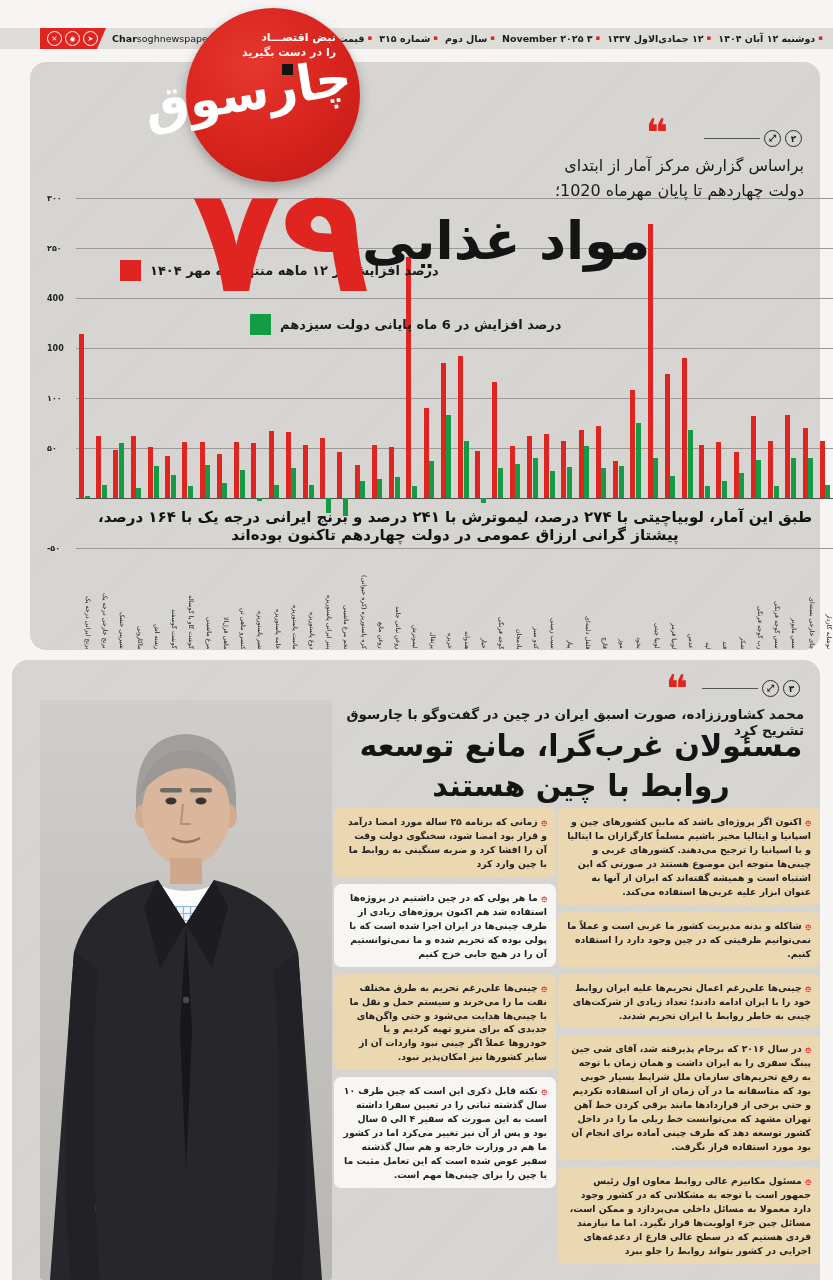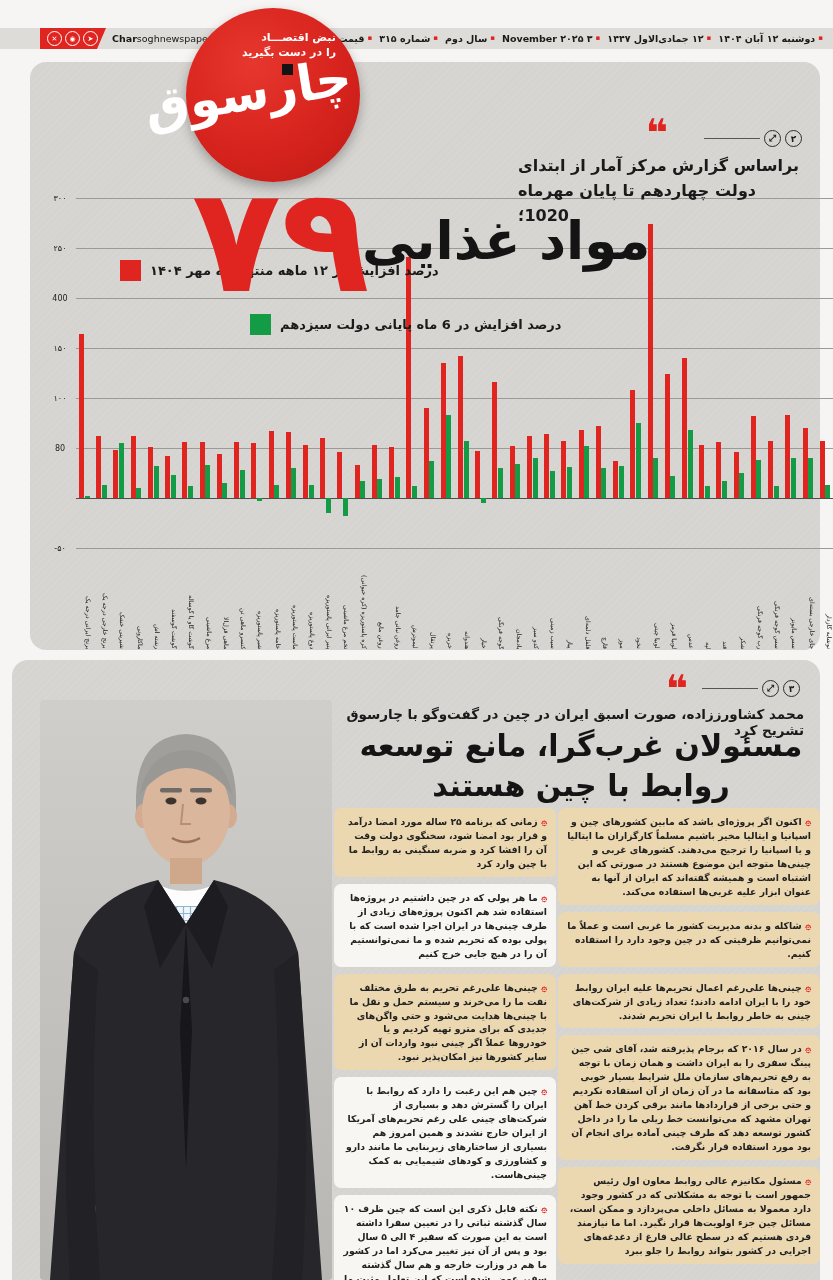--- a/index.html
+++ b/index.html
@@ -32,30 +32,30 @@
         background-image:repeating-linear-gradient(135deg,rgba(255,255,255,.05) 0 2px,rgba(0,0,0,0) 2px 5px)}
   #card1{left:30px;top:62px;width:790px;height:588px}
   #card2{left:12px;top:660px;width:808px;height:620px;overflow:hidden;border-bottom-left-radius:0;border-bottom-right-radius:0}
   
   .marker{position:absolute;display:flex;align-items:center;gap:4px;z-index:7}
   .mcirc{width:17px;height:17px;border:1.5px solid #2d2d2d;border-radius:50%;display:flex;
          align-items:center;justify-content:center;font-size:9px;font-weight:bold;color:#1d1d1d;box-sizing:border-box;cursor:pointer}
   .mline{width:56px;border-top:1px solid #555;height:0}
   .bigquote{position:absolute;color:#e02420;font-size:38px;font-weight:900;line-height:1;z-index:7}
   
-  .kicker1{position:absolute;right:16px;top:92px;width:286px;text-align:left;font-size:16px;
-           font-weight:700;line-height:1.55;direction:rtl;z-index:6}
+  .kicker1{position:absolute;right:16px;top:92px;width:286px;text-align:right;font-size:16px;
+           font-weight:400;line-height:1.55;direction:rtl;z-index:6}
   .headline1{position:absolute;left:12px;top:122px;width:766px;display:flex;justify-content:center;
              align-items:center;direction:rtl;z-index:5;font-weight:900;color:#141414;pointer-events:none}
   .headline1 .t{font-size:53px;letter-spacing:-2px;white-space:nowrap}
   .headline1 .n{font-size:146px;line-height:.78;color:#e02420;margin:0 -8px;font-weight:900}
   #plot{position:absolute;left:46px;top:136px;width:758px;height:350px;z-index:1}
   .gl{position:absolute;left:0;width:100%;height:0;border-top:1px solid #9b9a97}
   .gl.base{border-top:1.7px solid #4e4e4c}
-  .ylab{position:absolute;left:-29px;width:26px;font-size:8px;font-weight:normal;color:#222;text-align:center}
+  .ylab{position:absolute;left:-29px;width:26px;font-size:8px;font-weight:bold;color:#222;text-align:left}
   .bar{position:absolute;width:5px}
   .bred{background:#e02420}.bgrn{background:#149b45}
   .xlab{position:absolute;top:359px;width:13px;height:92px;writing-mode:vertical-rl;direction:rtl;
         font-size:6.3px;line-height:1;color:#222;overflow:hidden}
   .leg{position:absolute;display:flex;align-items:center;gap:9px;z-index:6;font-size:13px;font-weight:800}
   .lsw{width:21px;height:21px;flex:0 0 auto}
   #leg1{left:44px;top:62px}#leg2{left:174px;top:116px}
   .leg .lt{direction:rtl;white-space:nowrap}
   .subtitle{position:absolute;left:0;top:310px;width:100%;text-align:center;font-size:15px;
             font-weight:800;direction:rtl;z-index:6;color:#111}
@@ -120,32 +120,33 @@
 
   <div id="plot">
     <div class="leg" id="leg1">
       <span class="lsw" style="background:#e02420"></span>
       <span class="lt">درصد افزایش در ۱۲ ماهه منتهی به مهر ۱۴۰۴</span>
     </div>
     <div class="leg" id="leg2">
       <span class="lsw" style="background:#149b45"></span>
       <span class="lt">درصد افزایش در 6 ماه پایانی دولت سیزدهم</span>
     </div>
+    <div class="subtitle">طبق این آمار، لوبیاچیتی با ۲۷۴ درصد، لیموترش با ۲۴۱ درصد و برنج ایرانی درجه یک با ۱۶۴ درصد، پیشتاز گرانی ارزاق عمومی در دولت چهاردهم تاکنون بوده‌اند</div>
   <div class="gl" style="top: 0px;"></div>
       <div class="ylab" style="top: -4px;">۳۰۰</div>
       <div class="gl" style="top: 50px;"></div>
       <div class="ylab" style="top: 46px;">۲۵۰</div>
       <div class="gl" style="top: 100px;"></div>
       <div class="ylab" style="top: 96px;">400</div>
       <div class="gl" style="top: 150px;"></div>
-      <div class="ylab" style="top: 146px;">۱۵۰</div>
+      <div class="ylab" style="top: 146px;">100</div>
       <div class="gl" style="top: 200px;"></div>
       <div class="ylab" style="top: 196px;">۱۰۰</div>
       <div class="gl" style="top: 250px;"></div>
-      <div class="ylab" style="top: 246px;">80</div>
+      <div class="ylab" style="top: 246px;">۵۰</div>
       <div class="gl base" style="top: 300px;"></div>
       <div class="gl" style="top: 350px;"></div>
       <div class="ylab" style="top: 346px;">-۵۰</div>
       <div class="bar bred" title="برنج ایرانی درجه یک : 164" style="left: 3px; height: 164px; top: 136px;"></div>
       <div class="bar bgrn" title="برنج ایرانی درجه یک : 2" style="left: 8.6px; height: 2px; top: 298px;"></div>
       <div class="xlab" style="left: 2px;">برنج ایرانی درجه یک</div>
       <div class="bar bred" title="برنج خارجی درجه یک : 62" style="left: 20.2273px; height: 62px; top: 238px;"></div>
       <div class="bar bgrn" title="برنج خارجی درجه یک : 13" style="left: 25.8273px; height: 13px; top: 287px;"></div>
       <div class="xlab" style="left: 19.2273px;">برنج خارجی درجه یک</div>
       <div class="bar bred" title="شیرینی خشک : 48" style="left: 37.4545px; height: 48px; top: 252px;"></div>
@@ -333,16 +334,15 @@
       <div class="qbox"><span class="qmark">۞ </span>اکنون اگر پروژه‌ای باشد که مابین کشورهای چین و اسپانیا و ایتالیا مخیر باشیم مسلماً کارگزاران ما ایتالیا و یا اسپانیا را ترجیح می‌دهند. کشورهای غربی و چینی‌ها متوجه این موضوع هستند در صورتی که این اشتباه است و همیشه گفته‌اند که ایران از آنها به عنوان ابزار علیه غربی‌ها استفاده می‌کند.</div>
       <div class="qbox"><span class="qmark">۞ </span>شاکله و بدنه مدیریت کشور ما غربی است و عملاً ما نمی‌توانیم ظرفیتی که در چین وجود دارد را استفاده کنیم.</div>
       <div class="qbox"><span class="qmark">۞ </span>چینی‌ها علی‌رغم اعمال تحریم‌ها علیه ایران روابط خود را با ایران ادامه دادند؛ تعداد زیادی از شرکت‌های چینی به خاطر روابط با ایران تحریم شدند.</div>
       <div class="qbox"><span class="qmark">۞ </span>در سال ۲۰۱۶ که برجام پذیرفته شد، آقای شی جین پینگ سفری را به ایران داشت و همان زمان با توجه به رفع تحریم‌های سازمان ملل شرایط بسیار خوبی بود که متاسفانه ما در آن زمان از آن استفاده نکردیم و حتی برخی از قراردادها مانند برقی کردن خط آهن تهران مشهد که می‌توانست خط ریلی ما را در داخل کشور توسعه دهد که طرف چینی آماده برای انجام آن بود مورد استفاده قرار نگرفت.</div>
       <div class="qbox"><span class="qmark">۞ </span>مسئول مکانیزم عالی روابط معاون اول رئیس جمهور است با توجه به مشکلاتی که در کشور وجود دارد معمولا به مسائل داخلی می‌پردازد و ممکن است، مسائل چین جزء اولویت‌ها قرار نگیرد. اما ما نیازمند فردی هستیم که در سطح عالی فارغ از دغدغه‌های اجرایی در کشور بتواند روابط را جلو ببرد</div>
     </div>
   <div class="col" id="lcol">
       <div class="qbox"><span class="qmark">۞ </span>زمانی که برنامه ۲۵ ساله مورد امضا درآمد و قرار بود امضا شود، سخنگوی دولت وقت آن را افشا کرد و ضربه سنگینی به روابط ما با چین وارد کرد</div>
       <div class="qbox white"><span class="qmark">۞ </span>ما هر پولی که در چین داشتیم در پروژه‌ها استفاده شد هم اکنون پروژه‌های زیادی از طرف چینی‌ها در ایران اجرا شده است که با پولی بوده که تحریم شده و ما نمی‌توانستیم آن را در هیچ جایی خرج کنیم</div>
       <div class="qbox"><span class="qmark">۞ </span>چینی‌ها علی‌رغم تحریم به طرق مختلف نفت ما را می‌خرند و سیستم حمل و نقل ما با چینی‌ها هدایت می‌شود و حتی واگن‌های جدیدی که برای مترو تهیه کردیم و یا خودروها عملاً اگر چینی نبود واردات آن از سایر کشورها نیز امکان‌پذیر نبود.</div>
-      <div class="qbox white"><span class="qmark">۞ </span>چین هم این رغبت را دارد که روابط با ایران را گسترش دهد و بسیاری از شرکت‌های چینی علی رغم تحریم‌های آمریکا از ایران خارج نشدند و همین امروز هم بسیاری از ساختارهای زیربنایی ما مانند دارو و کشاورزی و کودهای شیمیایی به کمک چینی‌هاست.</div>
       <div class="qbox white"><span class="qmark">۞ </span>نکته قابل ذکری این است که چین ظرف ۱۰ سال گذشته ثباتی را در تعیین سفرا داشته است به این صورت که سفیر ۴ الی ۵ سال بود و پس از آن نیز تغییر می‌کرد اما در کشور ما هم در وزارت خارجه و هم سال گذشته سفیر عوض شده است که این تعامل مثبت ما با چین را برای چینی‌ها مهم است.</div>
     </div>
 </div>
 
 </body></html>

